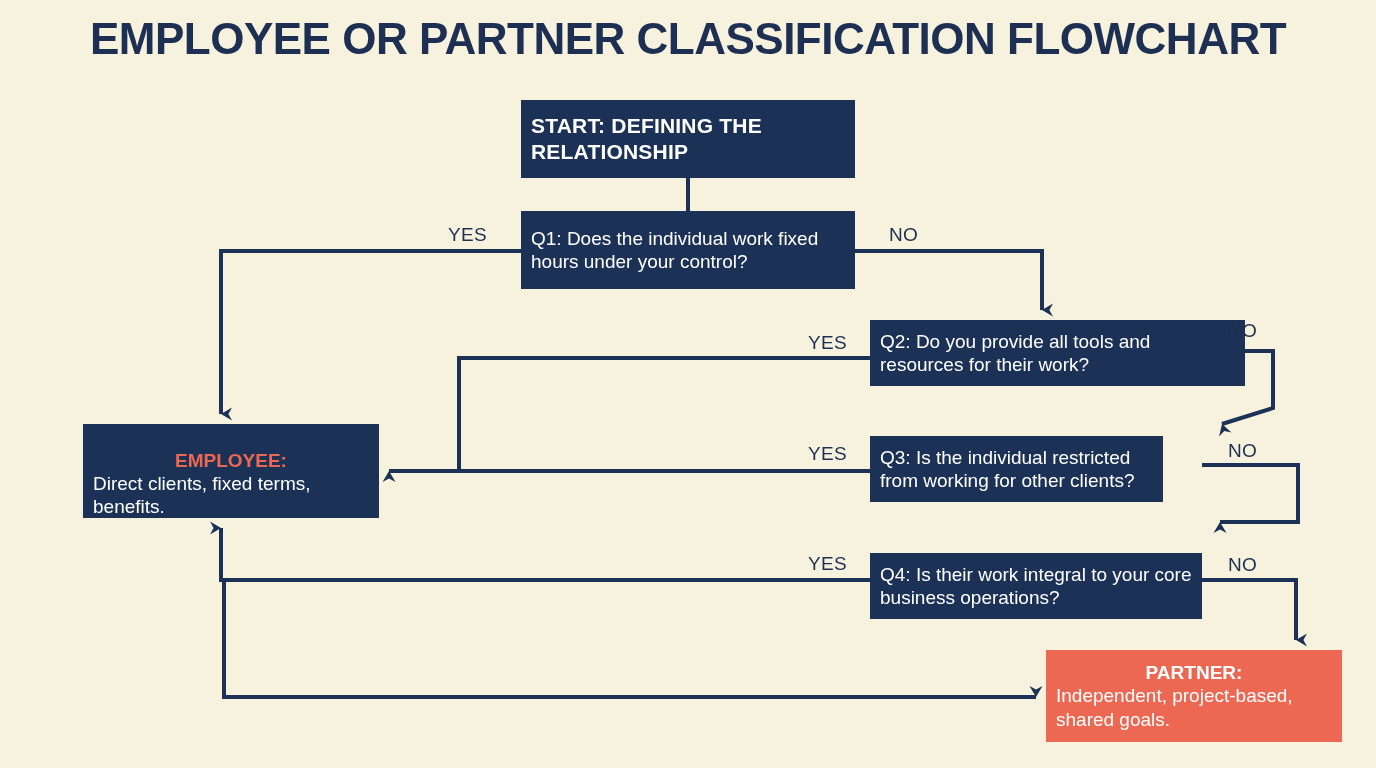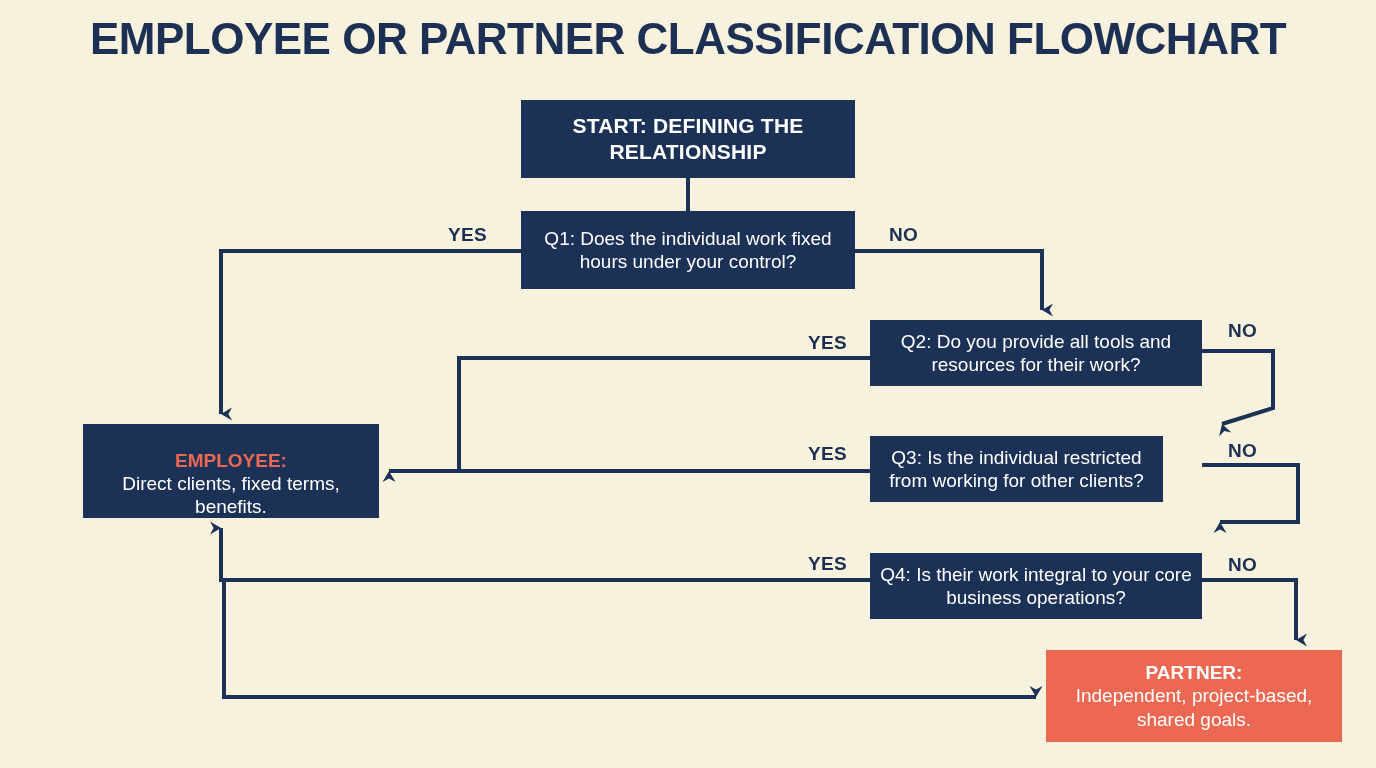--- a/index.html
+++ b/index.html
@@ -24,48 +24,47 @@
 
   svg.edges{position:absolute;left:0;top:0;width:1376px;height:768px;}
 
   .node{
     position:absolute;
     box-sizing:border-box;
     display:flex;
     flex-direction:column;
     align-items:center;
     justify-content:center;
-    text-align:center;
     color:#ffffff;
     background:#1c3156;
     line-height:1.22;
     padding:6px 10px;
   }
   .node.terminal{background:#ec6852;}
   .node .hd{font-weight:bold;}
   .node .hd.coral{color:#ec6852;margin-top:25px;}
   .node .bd{font-weight:normal;}
 
   #start{left:521px;top:100px;width:334px;height:78px;font-size:21px;}
   #start .hd{font-size:21px;letter-spacing:0.2px;}
 
   #q1{left:521px;top:211px;width:334px;height:78px;font-size:19px;}
-  #q2{left:870px;top:320px;width:332px;height:66px;font-size:19px;}
+  #q2{left:870px;top:320px;width:375px;height:66px;font-size:19px;}
   #q3{left:870px;top:436px;width:293px;height:66px;font-size:19px;}
   #q4{left:870px;top:553px;width:332px;height:66px;font-size:19px;}
 
   #employee{left:83px;top:424px;width:296px;height:94px;font-size:19px;}
   #employee .hd{font-size:19px;}
   #partner{left:1046px;top:650px;width:296px;height:92px;font-size:19px;}
   #partner .hd{font-size:19px;}
 
   .elabel{
     position:absolute;
     font-size:19px;
-    font-weight:bold;
+    font-weight:normal;
     color:#1d2f52;
     letter-spacing:0.3px;
     white-space:nowrap;
   }
   .elabel.r{transform:translateX(-100%);}
 </style>
 </head>
 <body>
 
 <div id="stage">

